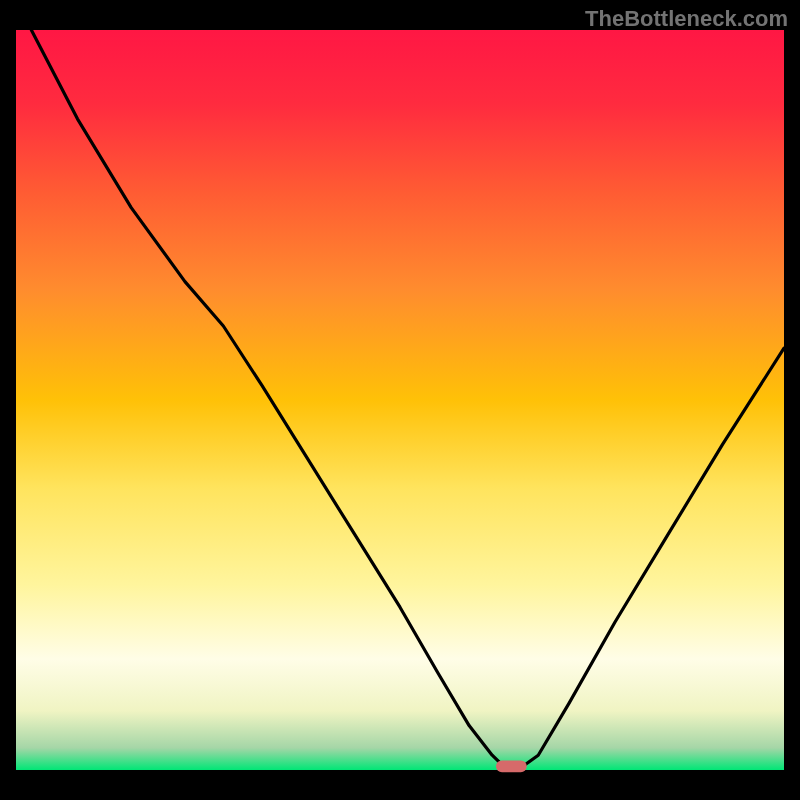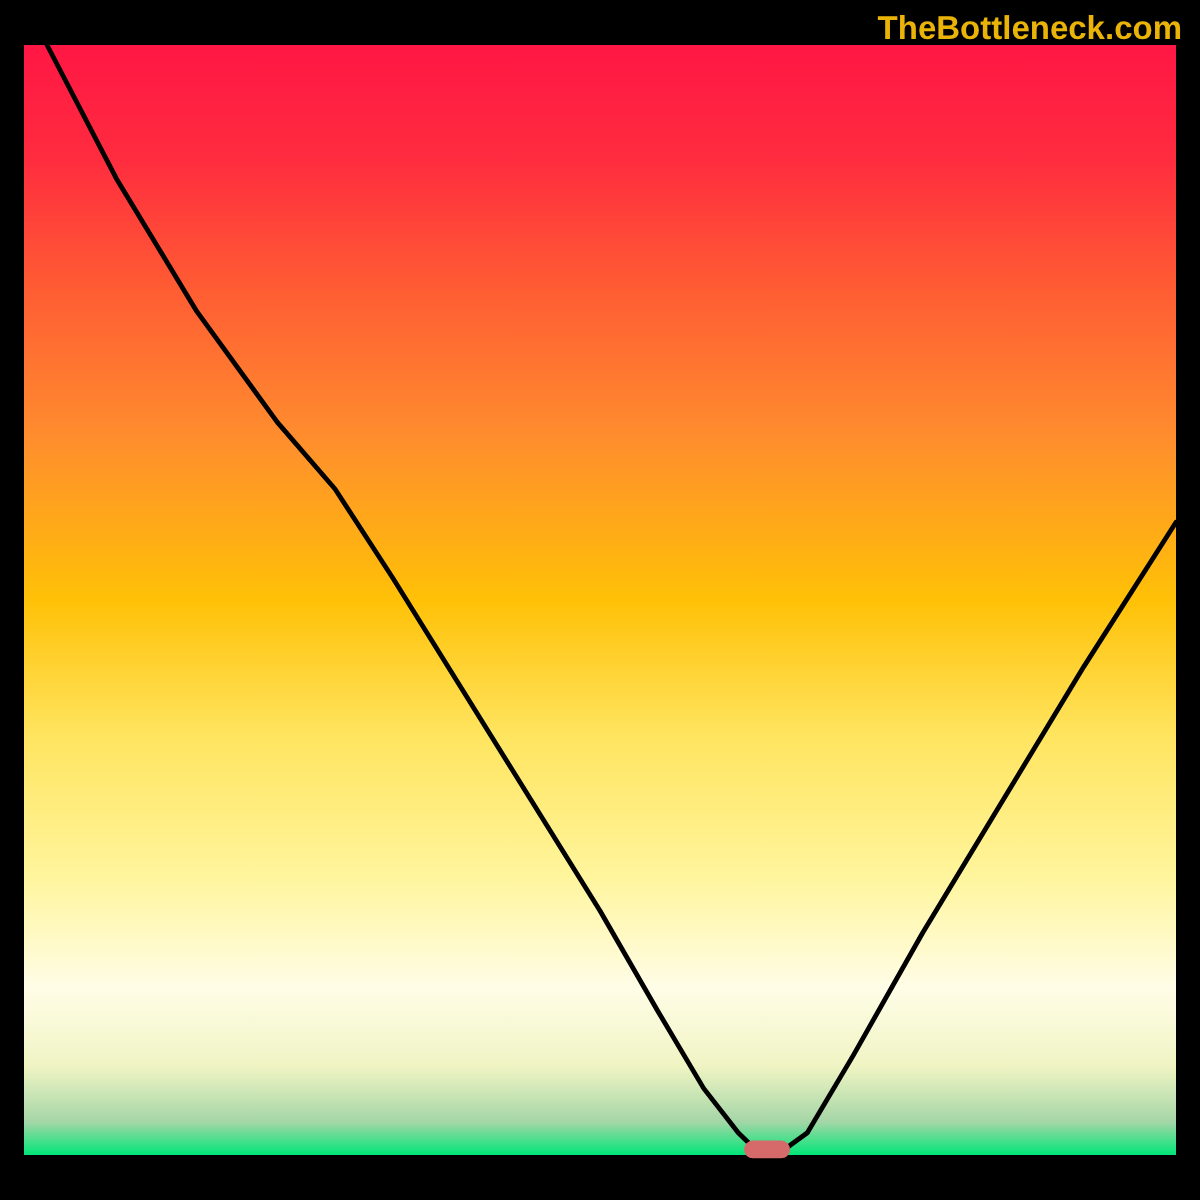--- a/index.html
+++ b/index.html
@@ -13,21 +13,21 @@
   }
   .container {
     width: 800px;
     height: 800px;
     position: relative;
   }
   .watermark {
     position: absolute;
     top: 6px;
     right: 12px;
-    color: #eab308;
+    color: #737373;
     font-size: 22px;
     font-weight: bold;
     z-index: 10;
   }
   svg {
     display: block;
   }
 </style>
 </head>
 <body>

